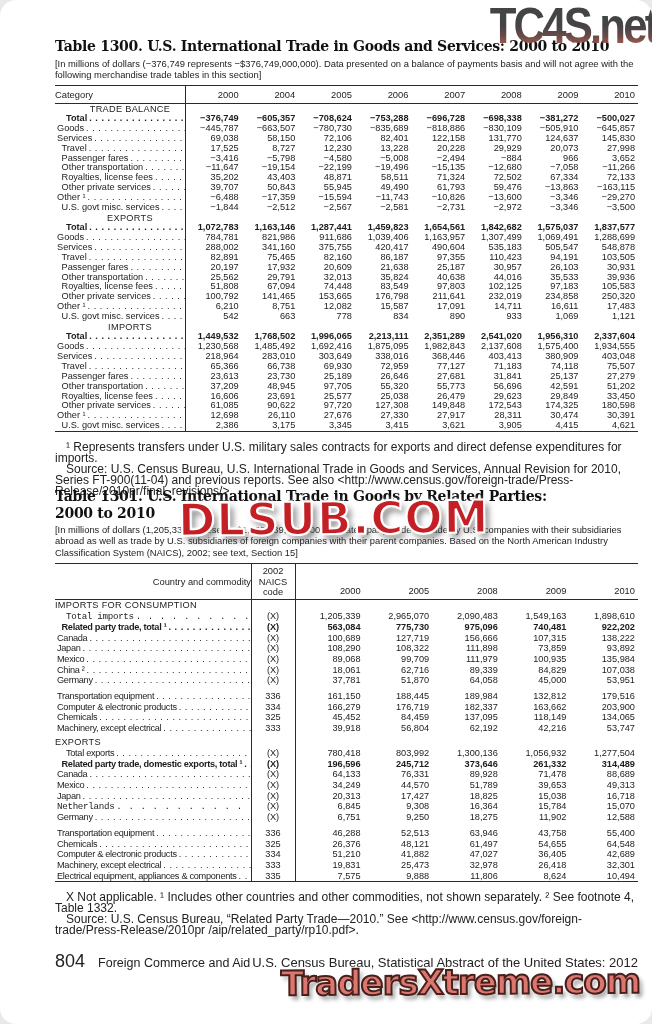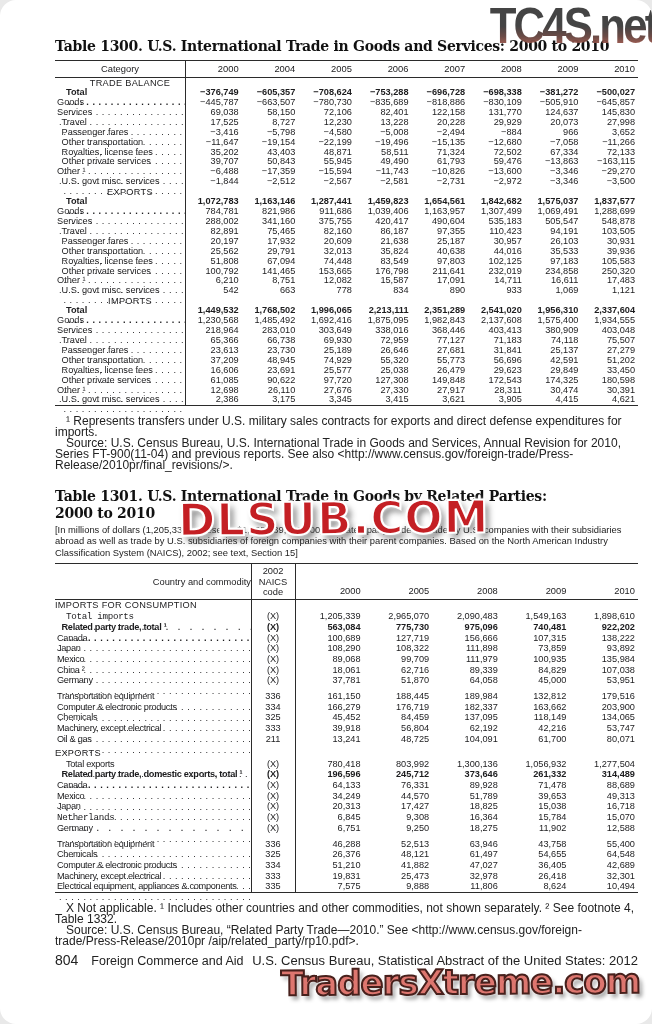--- a/index.html
+++ b/index.html
@@ -42,34 +42,34 @@
   .tbl-title {
     font-family:"DejaVu Serif", serif; font-weight:bold;
     font-size:14px; line-height:16.5px; letter-spacing:-.3px; color:#111;
   }
   .tbl-note { font-size:9.4px; line-height:11.4px; margin-top:3px; color:#222; }
   .tbl { position:relative; border-top:1.6px solid #2b2b2b; border-bottom:1.6px solid #2b2b2b; margin-top:5px; }
   .vline { position:absolute; top:0; bottom:0; width:1px; background:#2b2b2b; }
   .thead { display:flex; border-bottom:1.4px solid #2b2b2b; }
   .row { display:flex; align-items:baseline; }
   .bold { font-weight:bold; }
-  .lab { display:flex; align-items:flex-start; overflow:hidden;flex-direction:column; }
+  .lab { display:flex; align-items:flex-start; overflow:hidden; }
   .labtxt { white-space:nowrap; flex:0 0 auto; }
   .leader { flex:1 1 auto; min-width:0; overflow:hidden; white-space:nowrap; padding-left:2px; }
   .leader::after {
     content:". . . . . . . . . . . . . . . . . . . . . . . . . . . . . . . . . . . . . . . . . . . .";
     letter-spacing:.5px;
   }
   .fnotes { margin-top:10px; font-size:12px; line-height:10.9px; color:#222; }
   .fnotes p { text-indent:11px; }
 
   
   .t1300 { top:38px; }
   .t1300 .thead { padding:2.5px 0 3px; font-size:9.4px; line-height:11px; }
-  .t1300 .cat-h { width:130px; text-align:center; }
+  .t1300 .cat-h { width:130px; text-align:left; }
   .t1300 .row { height:9.9px; line-height:9.9px; font-size:9.2px; }
   .t1300 .lab { width:130px; flex:0 0 130px; }
   .t1300 .num { width:56.625px; flex:0 0 56.625px; text-align:right; padding-right:3px; }
   .t1300 .sechead { width:150px; text-align:center; font-size:9.2px; height:10.2px; line-height:10.2px; letter-spacing:.3px; }
   .t1300 .vl1 { left:130px; }
 
   
   .t1301 { top:488px; }
   .t1301 .tbl-title { font-size:14px; }
   .t1301 .thead { min-height:33px; font-size:9.3px; line-height:10.3px; padding:2px 0; }
@@ -84,33 +84,34 @@
   .t1301 .sechead.later { margin-top:3px; }
   .t1301 .spacer { height:5px; }
   .t1301 .vl1 { left:196px; }
   .t1301 .vl2 { left:240px; }
 
   
   .pagefoot {
     position:absolute; left:55px; top:951px; width:583px;
     display:flex; justify-content:space-between; align-items:baseline;
   }
-  .pagefoot .pg { font-size:14px; color:#222; }
+  .pagefoot .pg { font-size:18px; color:#222; }
   .pagefoot .sect { font-size:12.5px; margin-left:13px; color:#222; }
   .pagefoot .right { font-size:13px; color:#222; }
 </style>
 </head>
 <body>
 
 <div class="page">
 
   <div class="wm-tc4s">TC4S.net</div>
 
   <div class="sec t1300">
     <div class="tbl-title">Table 1300. U.S. International Trade in Goods and Services: 2000 to 2010</div>
+    <div class="tbl-note">[In millions of dollars (−376,749 represents −$376,749,000,000). Data presented on a balance of payments basis and will not agree with the following merchandise trade tables in this section]</div>
     <div class="tbl">
       <div class="vline vl1"></div>
       <div class="thead">
         <div class="cat-h">Category</div>
         <div id="t1300-years" style="display:flex">
             <div class="num">2000</div>
             <div class="num">2004</div>
             <div class="num">2005</div>
             <div class="num">2006</div>
             <div class="num">2007</div>
@@ -473,21 +474,21 @@
             <div class="num">25,137</div>
             <div class="num">27,279</div>
           </div>
           <div class="row">
             <div class="lab" style="padding-left: 6.5px;">
               <span class="labtxt">Other transportation</span>
               <span class="leader"></span>
             </div>
             <div class="num">37,209</div>
             <div class="num">48,945</div>
-            <div class="num">74,929</div>
+            <div class="num">97,705</div>
             <div class="num">55,320</div>
             <div class="num">55,773</div>
             <div class="num">56,696</div>
             <div class="num">42,591</div>
             <div class="num">51,202</div>
           </div>
           <div class="row">
             <div class="lab" style="padding-left: 6.5px;">
               <span class="labtxt">Royalties, license fees</span>
               <span class="leader"></span>
@@ -699,32 +700,20 @@
               <span class="labtxt">Machinery, except electrical</span>
               <span class="leader"></span>
             </div>
             <div class="naics">333</div>
             <div class="num2">39,918</div>
             <div class="num2">56,804</div>
             <div class="num2">62,192</div>
             <div class="num2">42,216</div>
             <div class="num2">53,747</div>
           </div>
-          <div class="row">
-            <div class="lab" style="padding-left: 2px;">
-              <span class="labtxt">Oil &amp; gas</span>
-              <span class="leader"></span>
-            </div>
-            <div class="naics">211</div>
-            <div class="num2">13,241</div>
-            <div class="num2">48,725</div>
-            <div class="num2">104,091</div>
-            <div class="num2">61,700</div>
-            <div class="num2">80,071</div>
-          </div>
           <div class="sechead later">EXPORTS</div>
           <div class="row">
             <div class="lab" style="padding-left: 11px;">
               <span class="labtxt">Total exports</span>
               <span class="leader"></span>
             </div>
             <div class="naics">(X)</div>
             <div class="num2">780,418</div>
             <div class="num2">803,992</div>
             <div class="num2">1,300,136</div>

